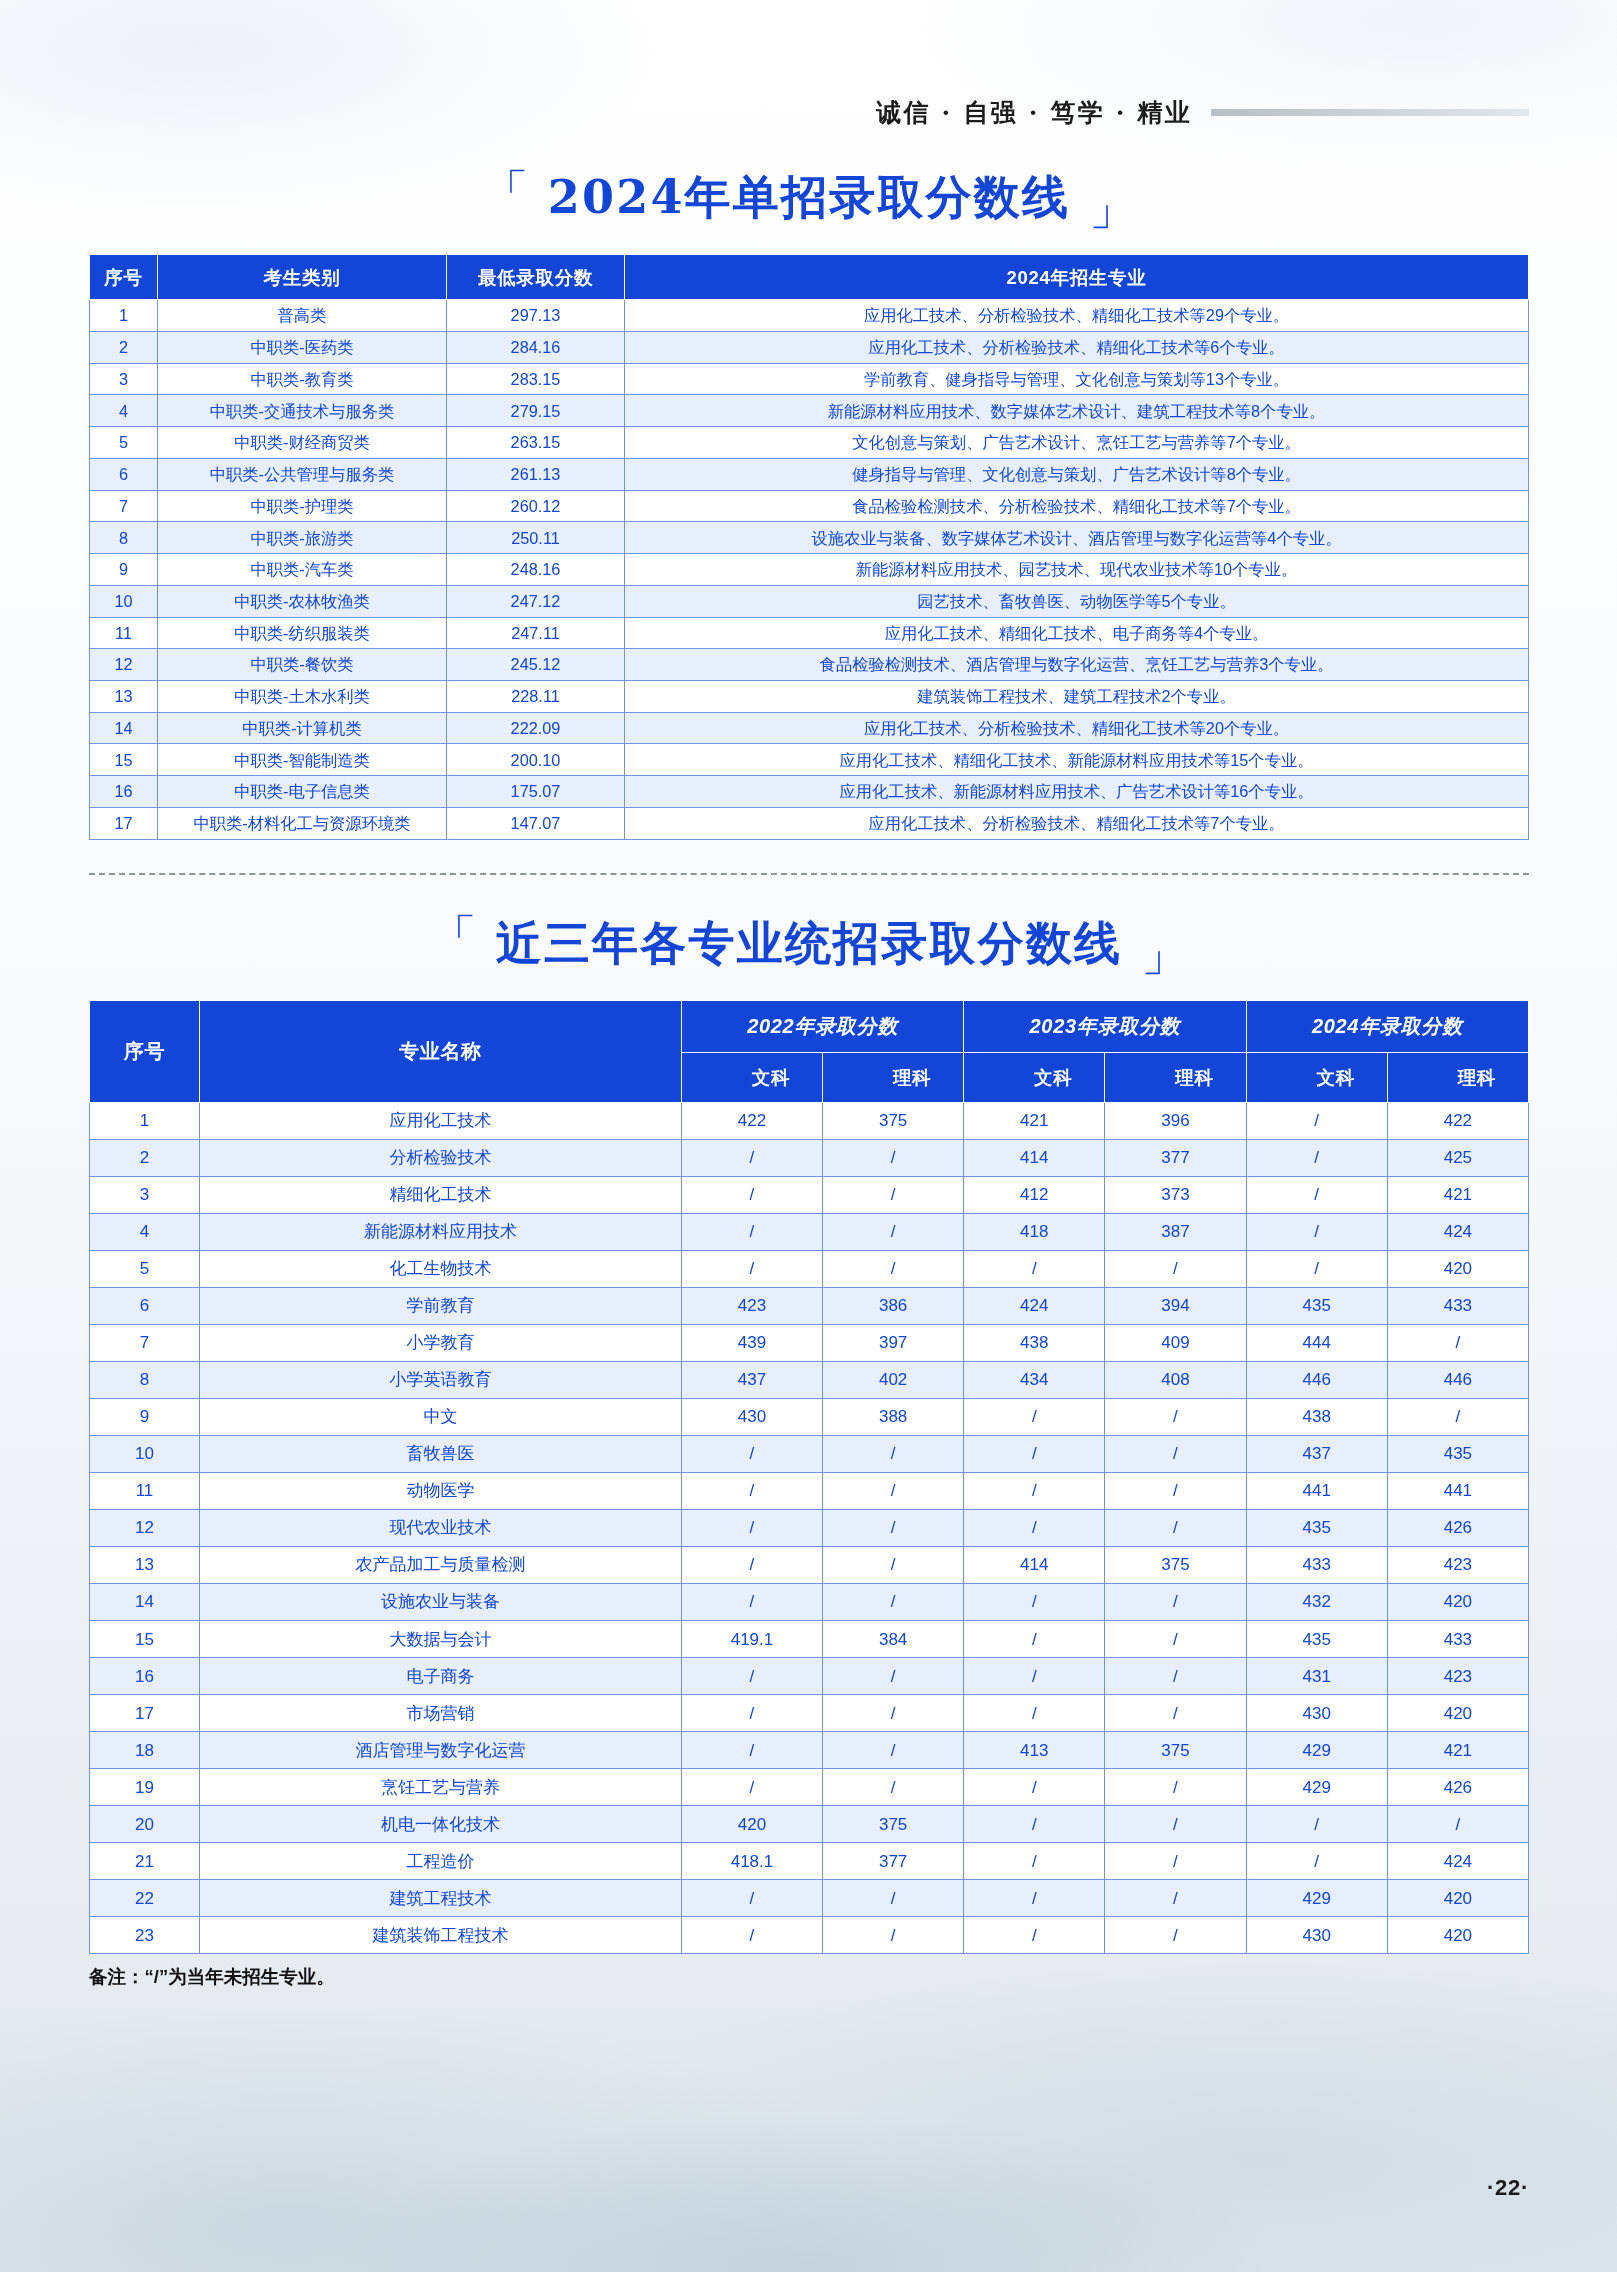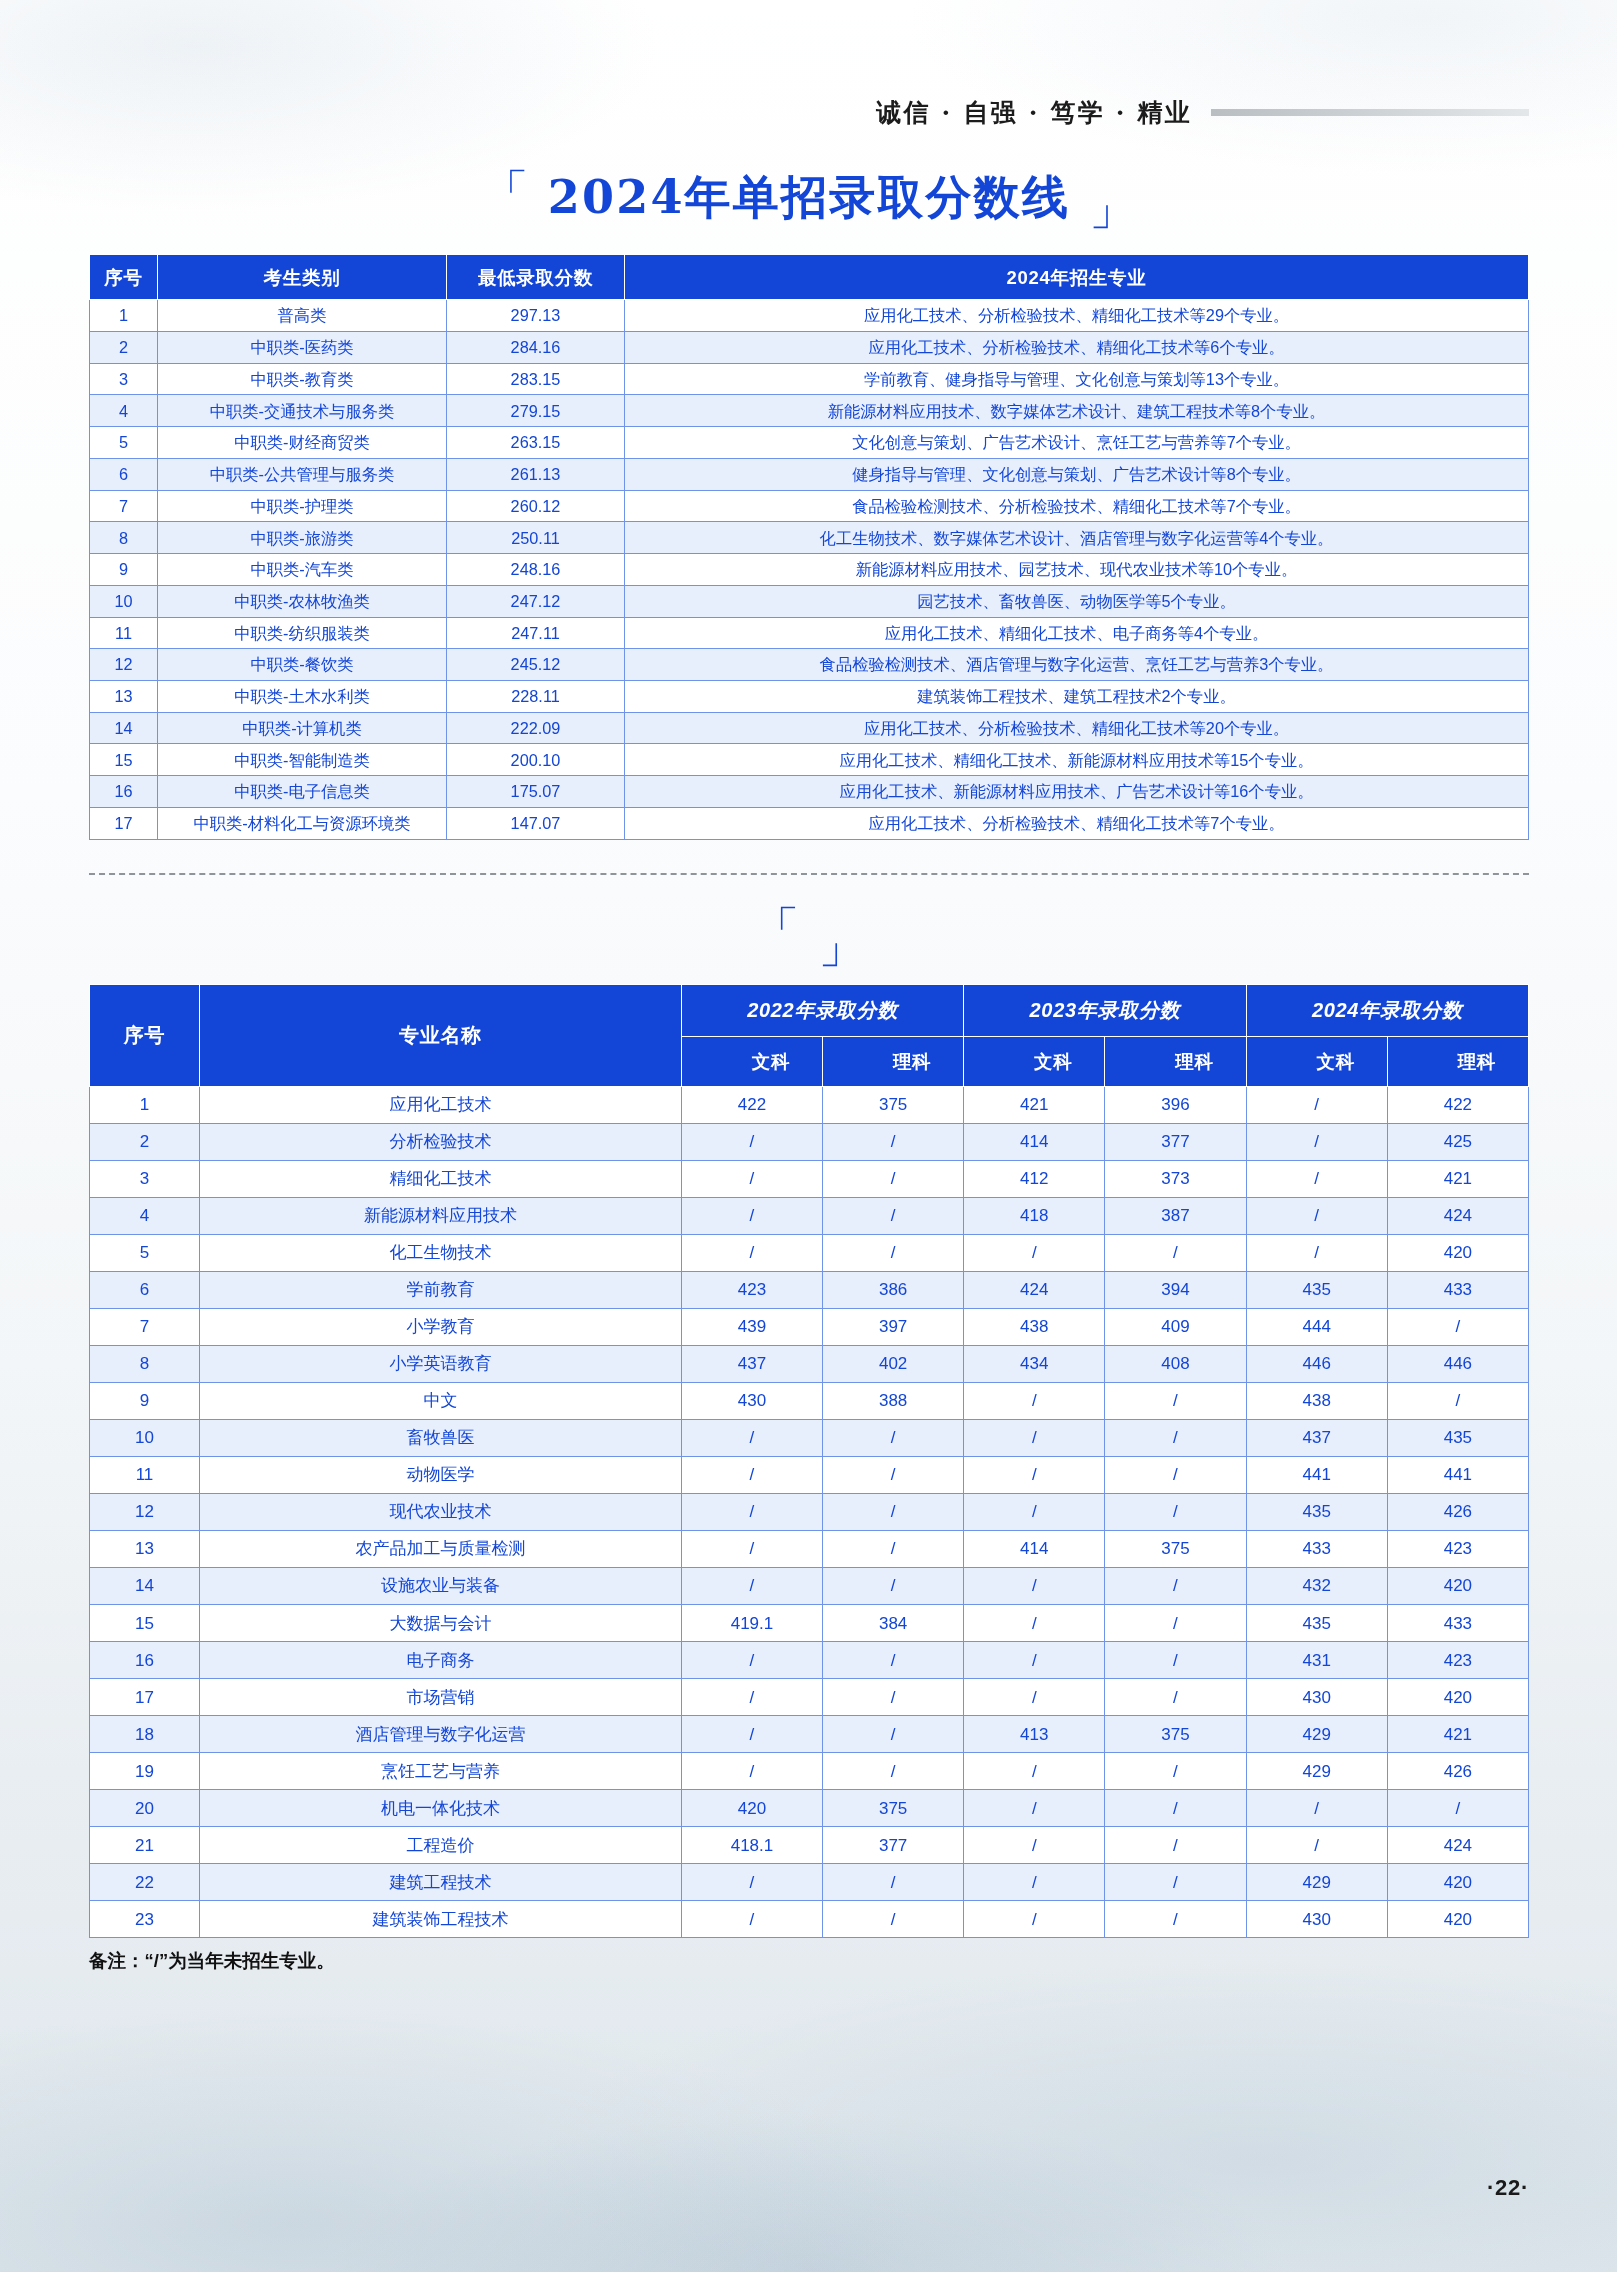--- a/index.html
+++ b/index.html
@@ -263,21 +263,21 @@
             <tr>
               <td>7</td>
               <td>中职类-护理类</td>
               <td>260.12</td>
               <td>食品检验检测技术、分析检验技术、精细化工技术等7个专业。</td>
             </tr>
             <tr>
               <td>8</td>
               <td>中职类-旅游类</td>
               <td>250.11</td>
-              <td>化工生物技术、数字媒体艺术设计、酒店管理与数字化运营等4个专业。</td>
+              <td>设施农业与装备、数字媒体艺术设计、酒店管理与数字化运营等4个专业。</td>
             </tr>
             <tr>
               <td>9</td>
               <td>中职类-汽车类</td>
               <td>248.16</td>
               <td>新能源材料应用技术、园艺技术、现代农业技术等10个专业。</td>
             </tr>
             <tr>
               <td>10</td>
               <td>中职类-农林牧渔类</td>
@@ -327,20 +327,21 @@
               <td>应用化工技术、分析检验技术、精细化工技术等7个专业。</td>
             </tr>
           </tbody>
       </table>
     </div>
 
     <div class="divider"></div>
 
     <div class="section-title">
       <span class="bracket">「</span>
+      <span class="t">近三年各专业统招录取分数线</span>
       <span class="bracket right">」</span>
     </div>
 
     <div class="table-wrap">
       <table class="t2">
         <colgroup>
           <col class="c0">
             <col class="c1">
           <col class="cy">
             <col class="cy">

